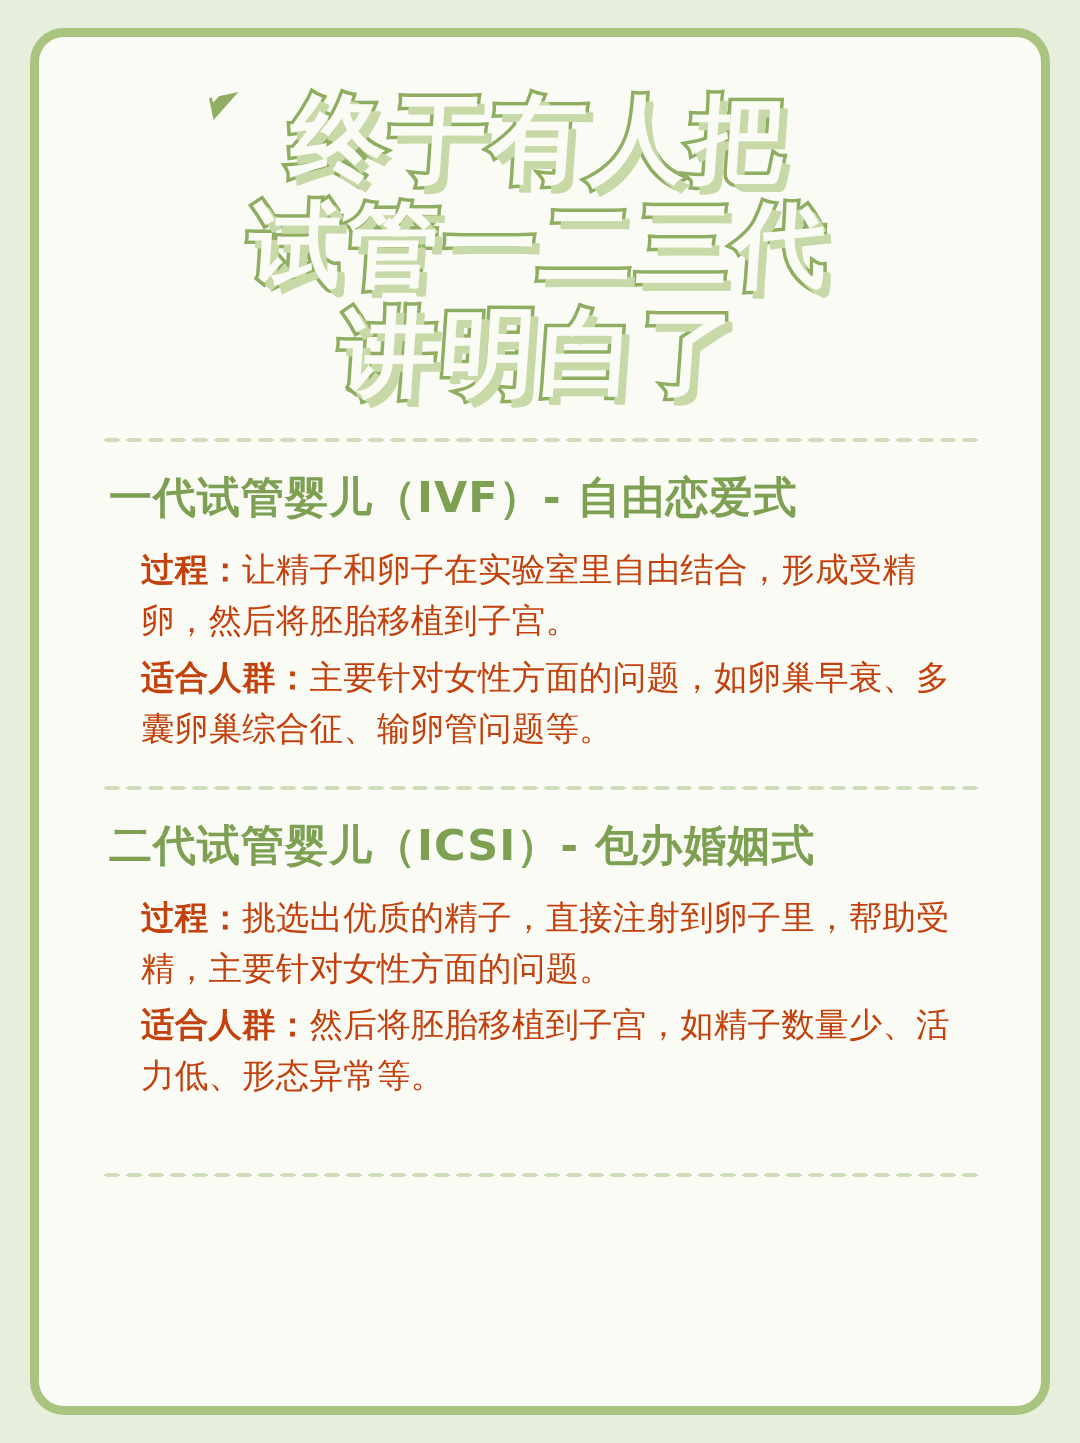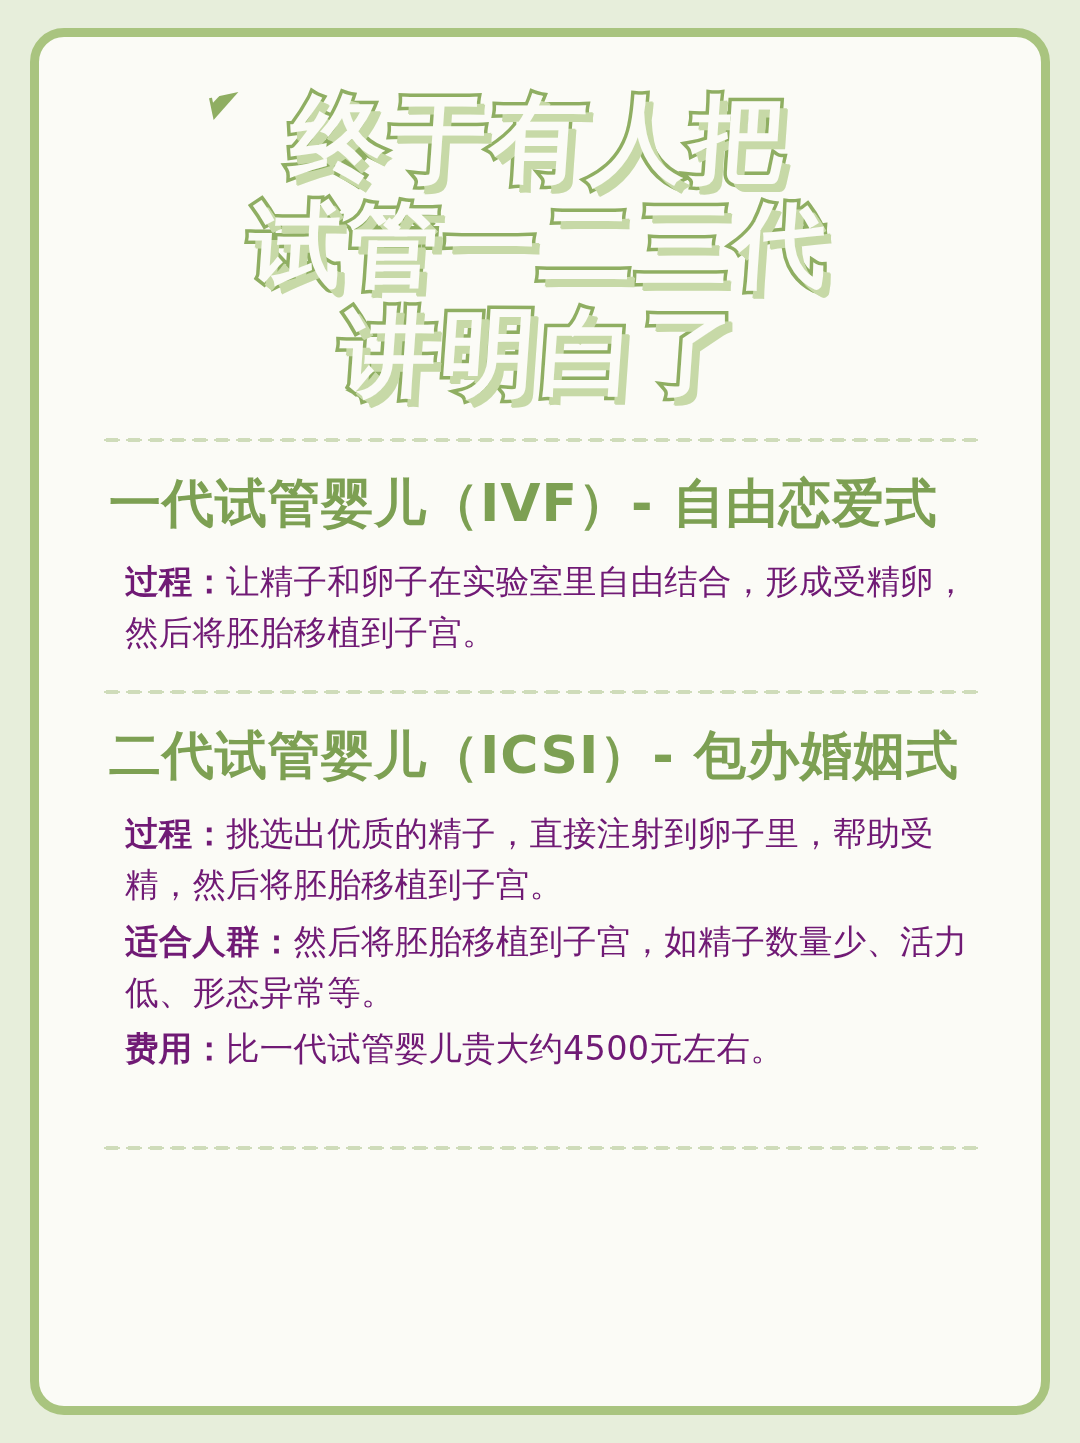--- a/index.html
+++ b/index.html
@@ -97,36 +97,36 @@
   }
 
   
   .section {
     padding: 0 6px;
   }
 
   .section-heading {
     font-family: "DejaVu Sans", sans-serif;
     font-weight: bold;
-    font-size: 52px;
+    font-size: 43px;
     color: #7da053;
     letter-spacing: 1px;
     margin: 18px 0 18px 18px;
   }
 
   .section-body {
     margin: 0 18px 0 34px;
   }
 
   .para {
     font-family: "DejaVu Sans", sans-serif;
     font-size: 33.5px;
     line-height: 1.52;
-    color: #701a75;
-    margin: 0 0 6px 0;
+    color: #c2410c;
+    margin: 0 0 6px 16px;
     text-align: left;
     letter-spacing: 0.2px;
   }
   .para .lbl { font-weight: bold; }
 
   .sec1 .section-body { margin-bottom: 6px; }
   .sec2 .section-heading { margin-top: 2px; }
 
   .spacer-bottom { height: 34px; }
 </style>
@@ -144,31 +144,31 @@
         <div class="title-line l3">讲明白了</div>
       </div>
     </div>
 
     <div class="dots"></div>
 
     <div class="section sec1">
       <div class="section-heading">一代试管婴儿（IVF）- 自由恋爱式</div>
       <div class="section-body">
         <p class="para"><span class="lbl">过程：</span><span>让精子和卵子在实验室里自由结合，形成受精卵，然后将胚胎移植到子宫。</span></p>
+        <p class="para"><span class="lbl">适合人群：</span><span>主要针对女性方面的问题，如卵巢早衰、多囊卵巢综合征、输卵管问题等。</span></p>
       </div>
     </div>
 
     <div class="dots"></div>
 
     <div class="section sec2">
       <div class="section-heading">二代试管婴儿（ICSI）- 包办婚姻式</div>
       <div class="section-body">
-        <p class="para"><span class="lbl">过程：</span><span>挑选出优质的精子，直接注射到卵子里，帮助受精，然后将胚胎移植到子宫。</span></p>
+        <p class="para"><span class="lbl">过程：</span><span>挑选出优质的精子，直接注射到卵子里，帮助受精，主要针对女性方面的问题。</span></p>
         <p class="para"><span class="lbl">适合人群：</span><span>然后将胚胎移植到子宫，如精子数量少、活力低、形态异常等。</span></p>
-        <p class="para"><span class="lbl">费用：</span><span>比一代试管婴儿贵大约4500元左右。</span></p>
       </div>
     </div>
 
     <div class="spacer-bottom"></div>
 
     <div class="dots"></div>
 
   </div>
 </div>
 

